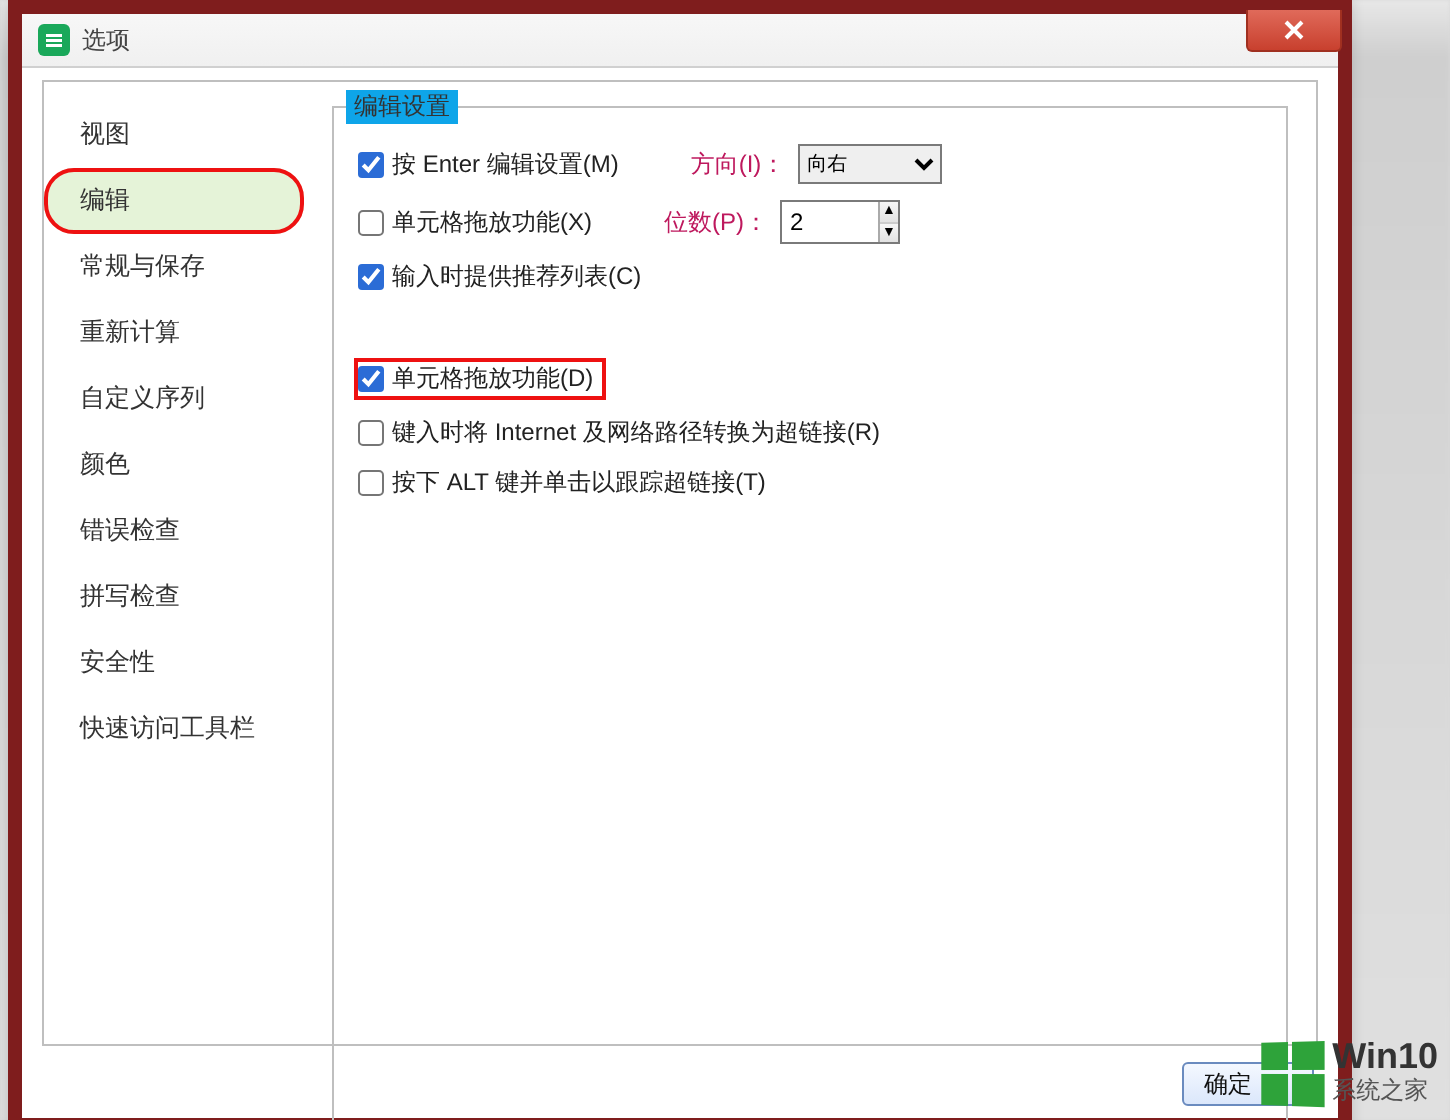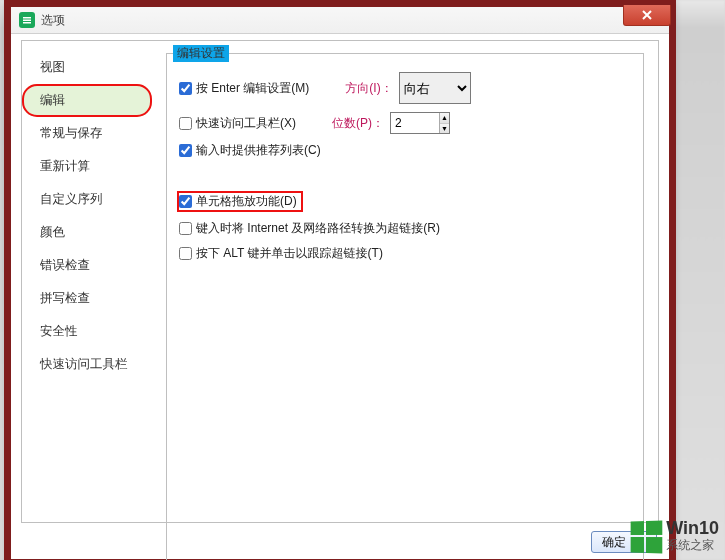--- a/index.html
+++ b/index.html
@@ -128,22 +128,22 @@
     accent-color: #2b6cd6;
     margin: 0;
   }
   .field-label {
     margin-left: 36px;
     margin-right: 6px;
     color: #be185d;
   }
   select.dir {
     width: 72px;
-    height: 32px;
-    font-size: 13px;
+    height: 20px;
+    font-size: 10px;
     border: 1px solid #7a7a7a;
   }
   .spinner {
     display: inline-flex;
     align-items: stretch;
     border: 1px solid #7a7a7a;
     height: 20px;
     width: 58px;
     background: #fff;
   }
@@ -268,21 +268,21 @@
           </label>
           <span class="field-label">方向(I)：</span>
           <select class="dir">
             <option>向右</option>
           </select>
         </div>
 
         <div class="row">
           <label class="cb-wrap">
             <input type="checkbox" style="">
-            <span>快速访问工具栏(X)</span>
+            <span>单元格拖放功能(X)</span>
           </label>
           <span class="field-label">位数(P)：</span>
           <div class="spinner">
             <input type="text" value="2" style="">
             <div class="btns">
               <div class="sbtn">▲</div>
               <div class="sbtn">▼</div>
             </div>
           </div>
         </div>

